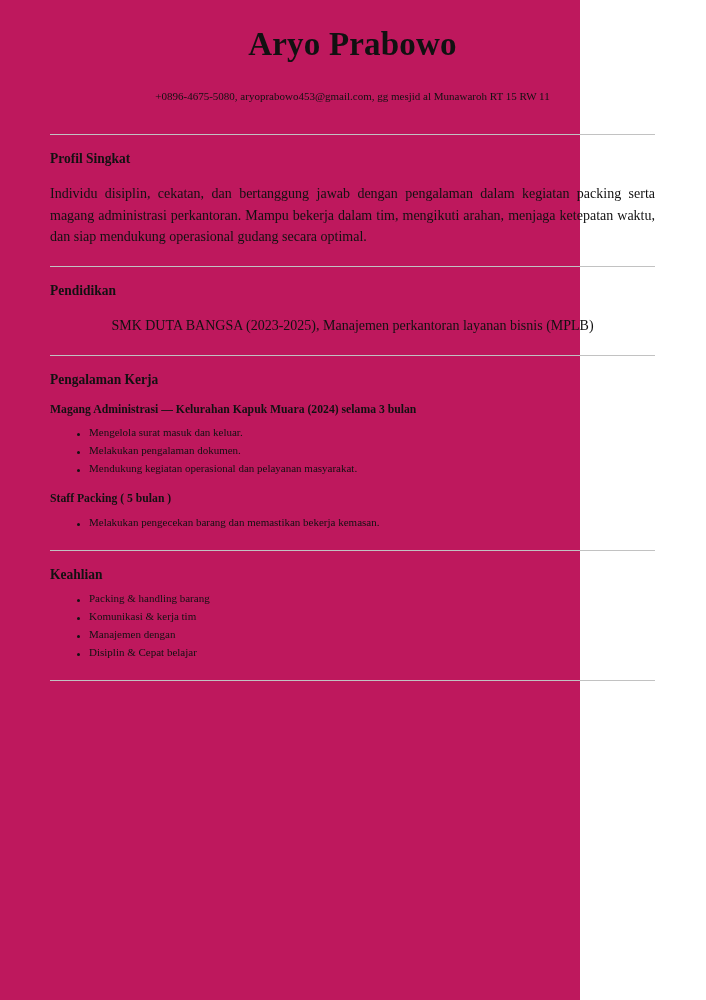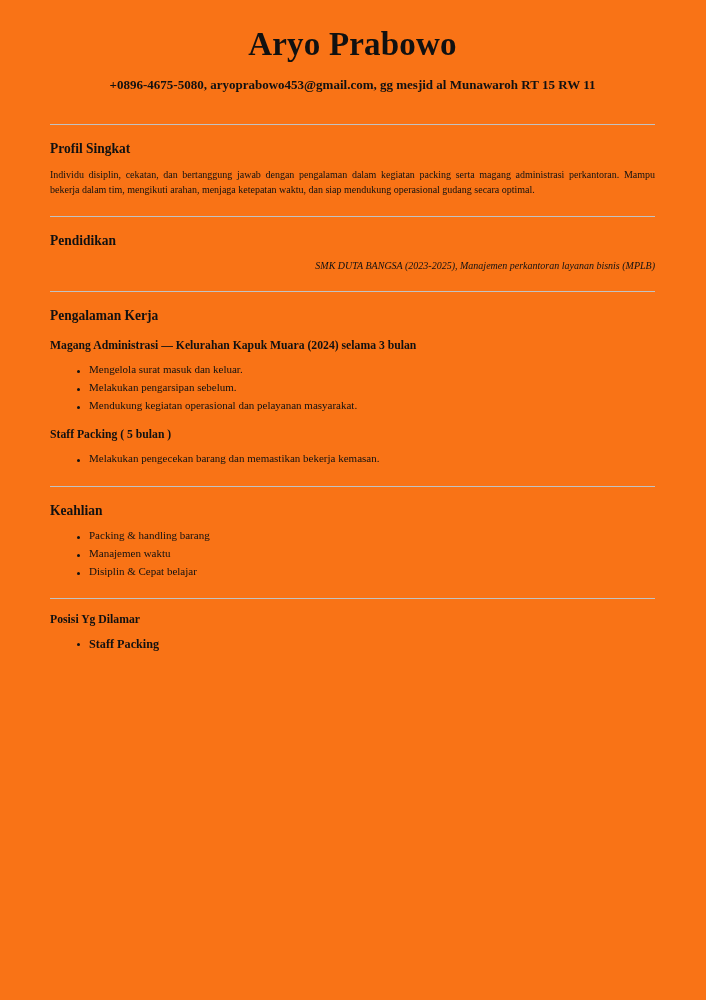--- a/index.html
+++ b/index.html
@@ -11,23 +11,23 @@
     width: 706px;
     height: 1000px;
     overflow: hidden;
     font-family: "Liberation Serif", "DejaVu Serif", serif;
     color: #111111;
     -webkit-font-smoothing: antialiased;
   }
 
   .page {
     position: relative;
-    width: 706px;
+    width: 580px;
     height: 1000px;
-    background: #f97316;
+    background: #be185d;
     box-sizing: border-box;
   }
 
   .content {
     position: absolute;
     left: 50px;
     top: 0;
     width: 605px;
   }
 
@@ -37,25 +37,24 @@
     text-align: center;
   }
   .full-name {
     font-size: 33px;
     font-weight: 700;
     letter-spacing: 0.2px;
     line-height: 1.1;
     margin: 0;
   }
   .contact-line {
-    margin-top: 15px;
-    font-size: 13px;
+    margin-top: 27px;
+    font-size: 11px;
     line-height: 1.3;
     white-space: nowrap;
-    font-weight: bold;
   }
 
   
   .rule {
     height: 0;
     border: 0;
     border-top: 1.5px solid #c2c2c2;
     margin: 0;
     width: 605px;
   }
@@ -71,26 +70,26 @@
     line-height: 1.2;
     transform: scaleX(0.93);
     transform-origin: left center;
   }
   .section-title.small {
     font-size: 12.6px;
     margin-top: 13px;
   }
 
   .para {
-    font-size: 10px;
+    font-size: 14px;
     line-height: 1.55;
     text-align: justify;
-    margin: 9px 0 0 0;
+    margin: 16px 0 0 0;
   }
-  .para.plain { text-align: right; font-style: italic; }
+  .para.plain { text-align: center; }
 
   .entry-title {
     font-size: 12.2px;
     font-weight: 700;
     margin: 13px 0 0 0;
     line-height: 1.3;
     transform: scaleX(0.96);
     transform-origin: left center;
   }
 
@@ -152,47 +151,42 @@
 
     <hr class="rule rule-section">
 
     <div class="section">
       <h2 class="section-title">Pengalaman Kerja</h2>
 
       <div class="entry">
         <div class="entry-title">Magang Administrasi — Kelurahan Kapuk Muara (2024) selama 3 bulan</div>
         <ul class="bullets">
           <li>Mengelola surat masuk dan keluar.</li>
-          <li>Melakukan pengarsipan sebelum.</li>
+          <li>Melakukan pengalaman dokumen.</li>
           <li>Mendukung kegiatan operasional dan pelayanan masyarakat.</li>
         </ul>
       </div>
 
       <div class="entry">
         <div class="entry-title">Staff Packing ( 5 bulan )</div>
         <ul class="bullets">
           <li>Melakukan pengecekan barang dan memastikan bekerja kemasan.</li>
         </ul>
       </div>
     </div>
 
     <hr class="rule rule-section">
 
     <div class="section">
       <h2 class="section-title">Keahlian</h2>
       <ul class="bullets">
         <li>Packing &amp; handling barang</li>
-        <li>Manajemen waktu</li>
+        <li>Komunikasi &amp; kerja tim</li>
+        <li>Manajemen dengan</li>
         <li>Disiplin &amp; Cepat belajar</li>
       </ul>
     </div>
 
     <hr class="rule rule-section">
 
-    <div class="section">
-      <h2 class="section-title small">Posisi Yg Dilamar</h2>
-      <ul class="bullets bold">
-        <li>Staff Packing</li>
-      </ul>
-    </div>
 
   </div>
 </div>
 
 </body></html>

